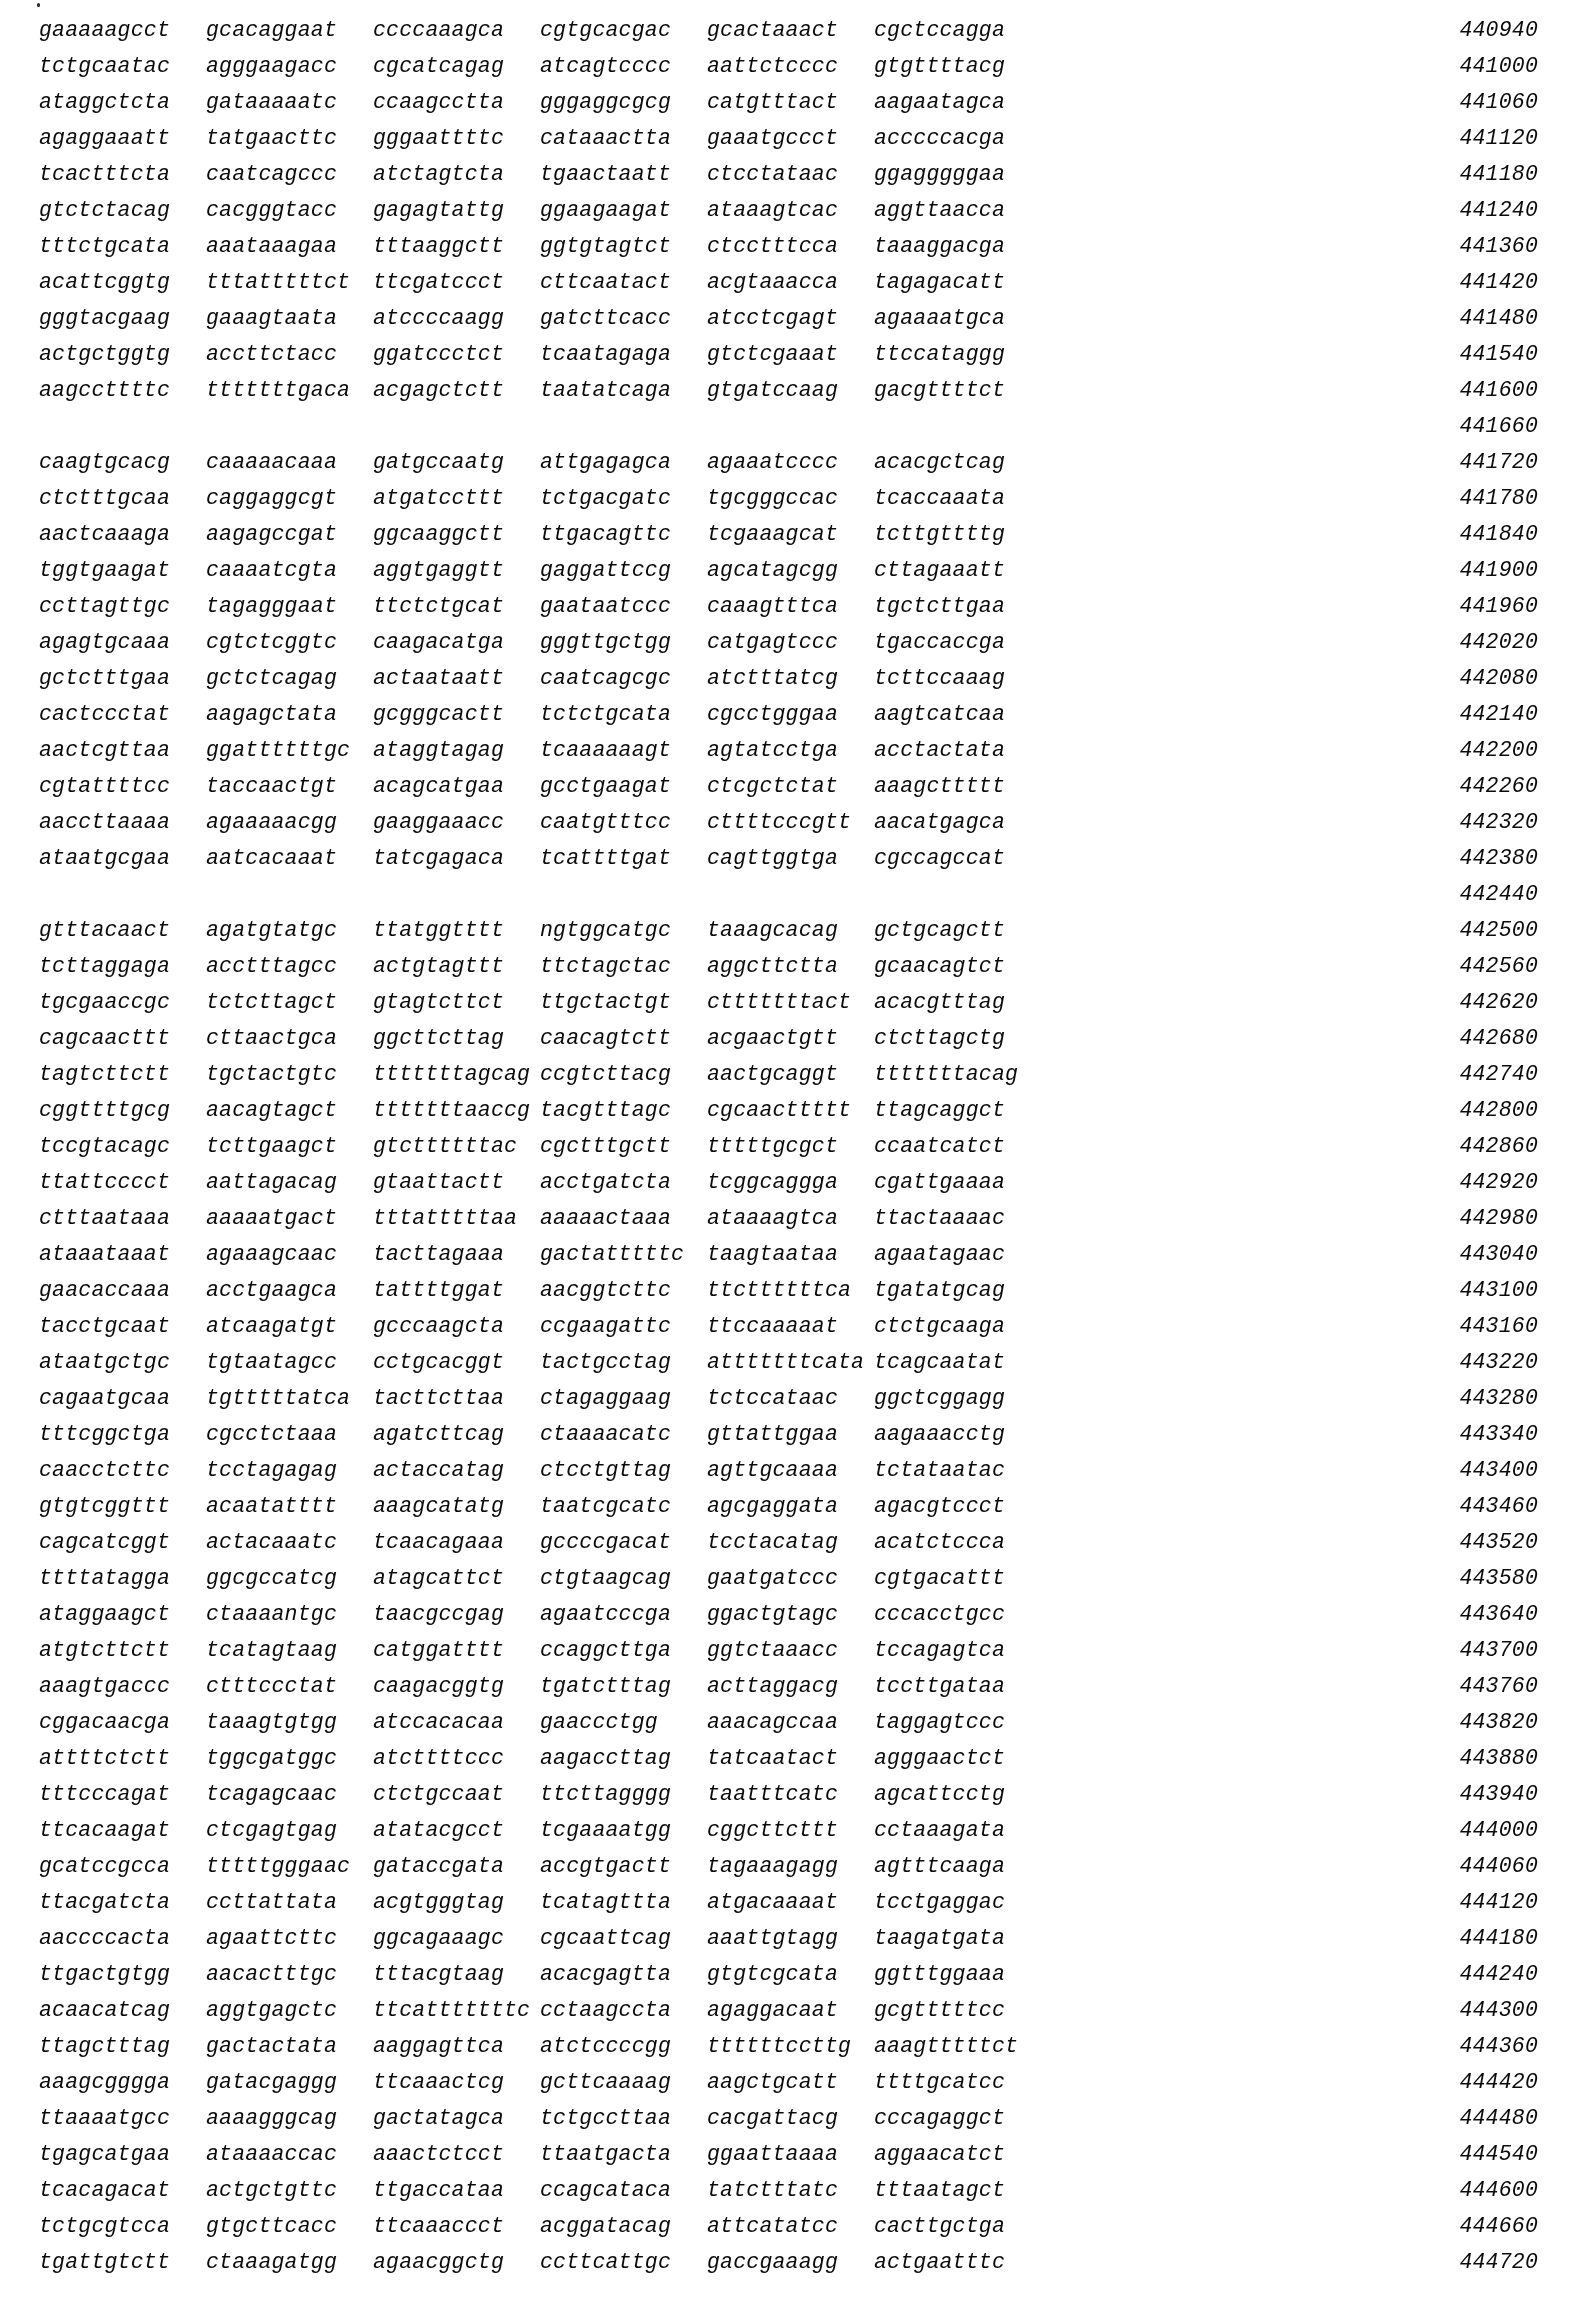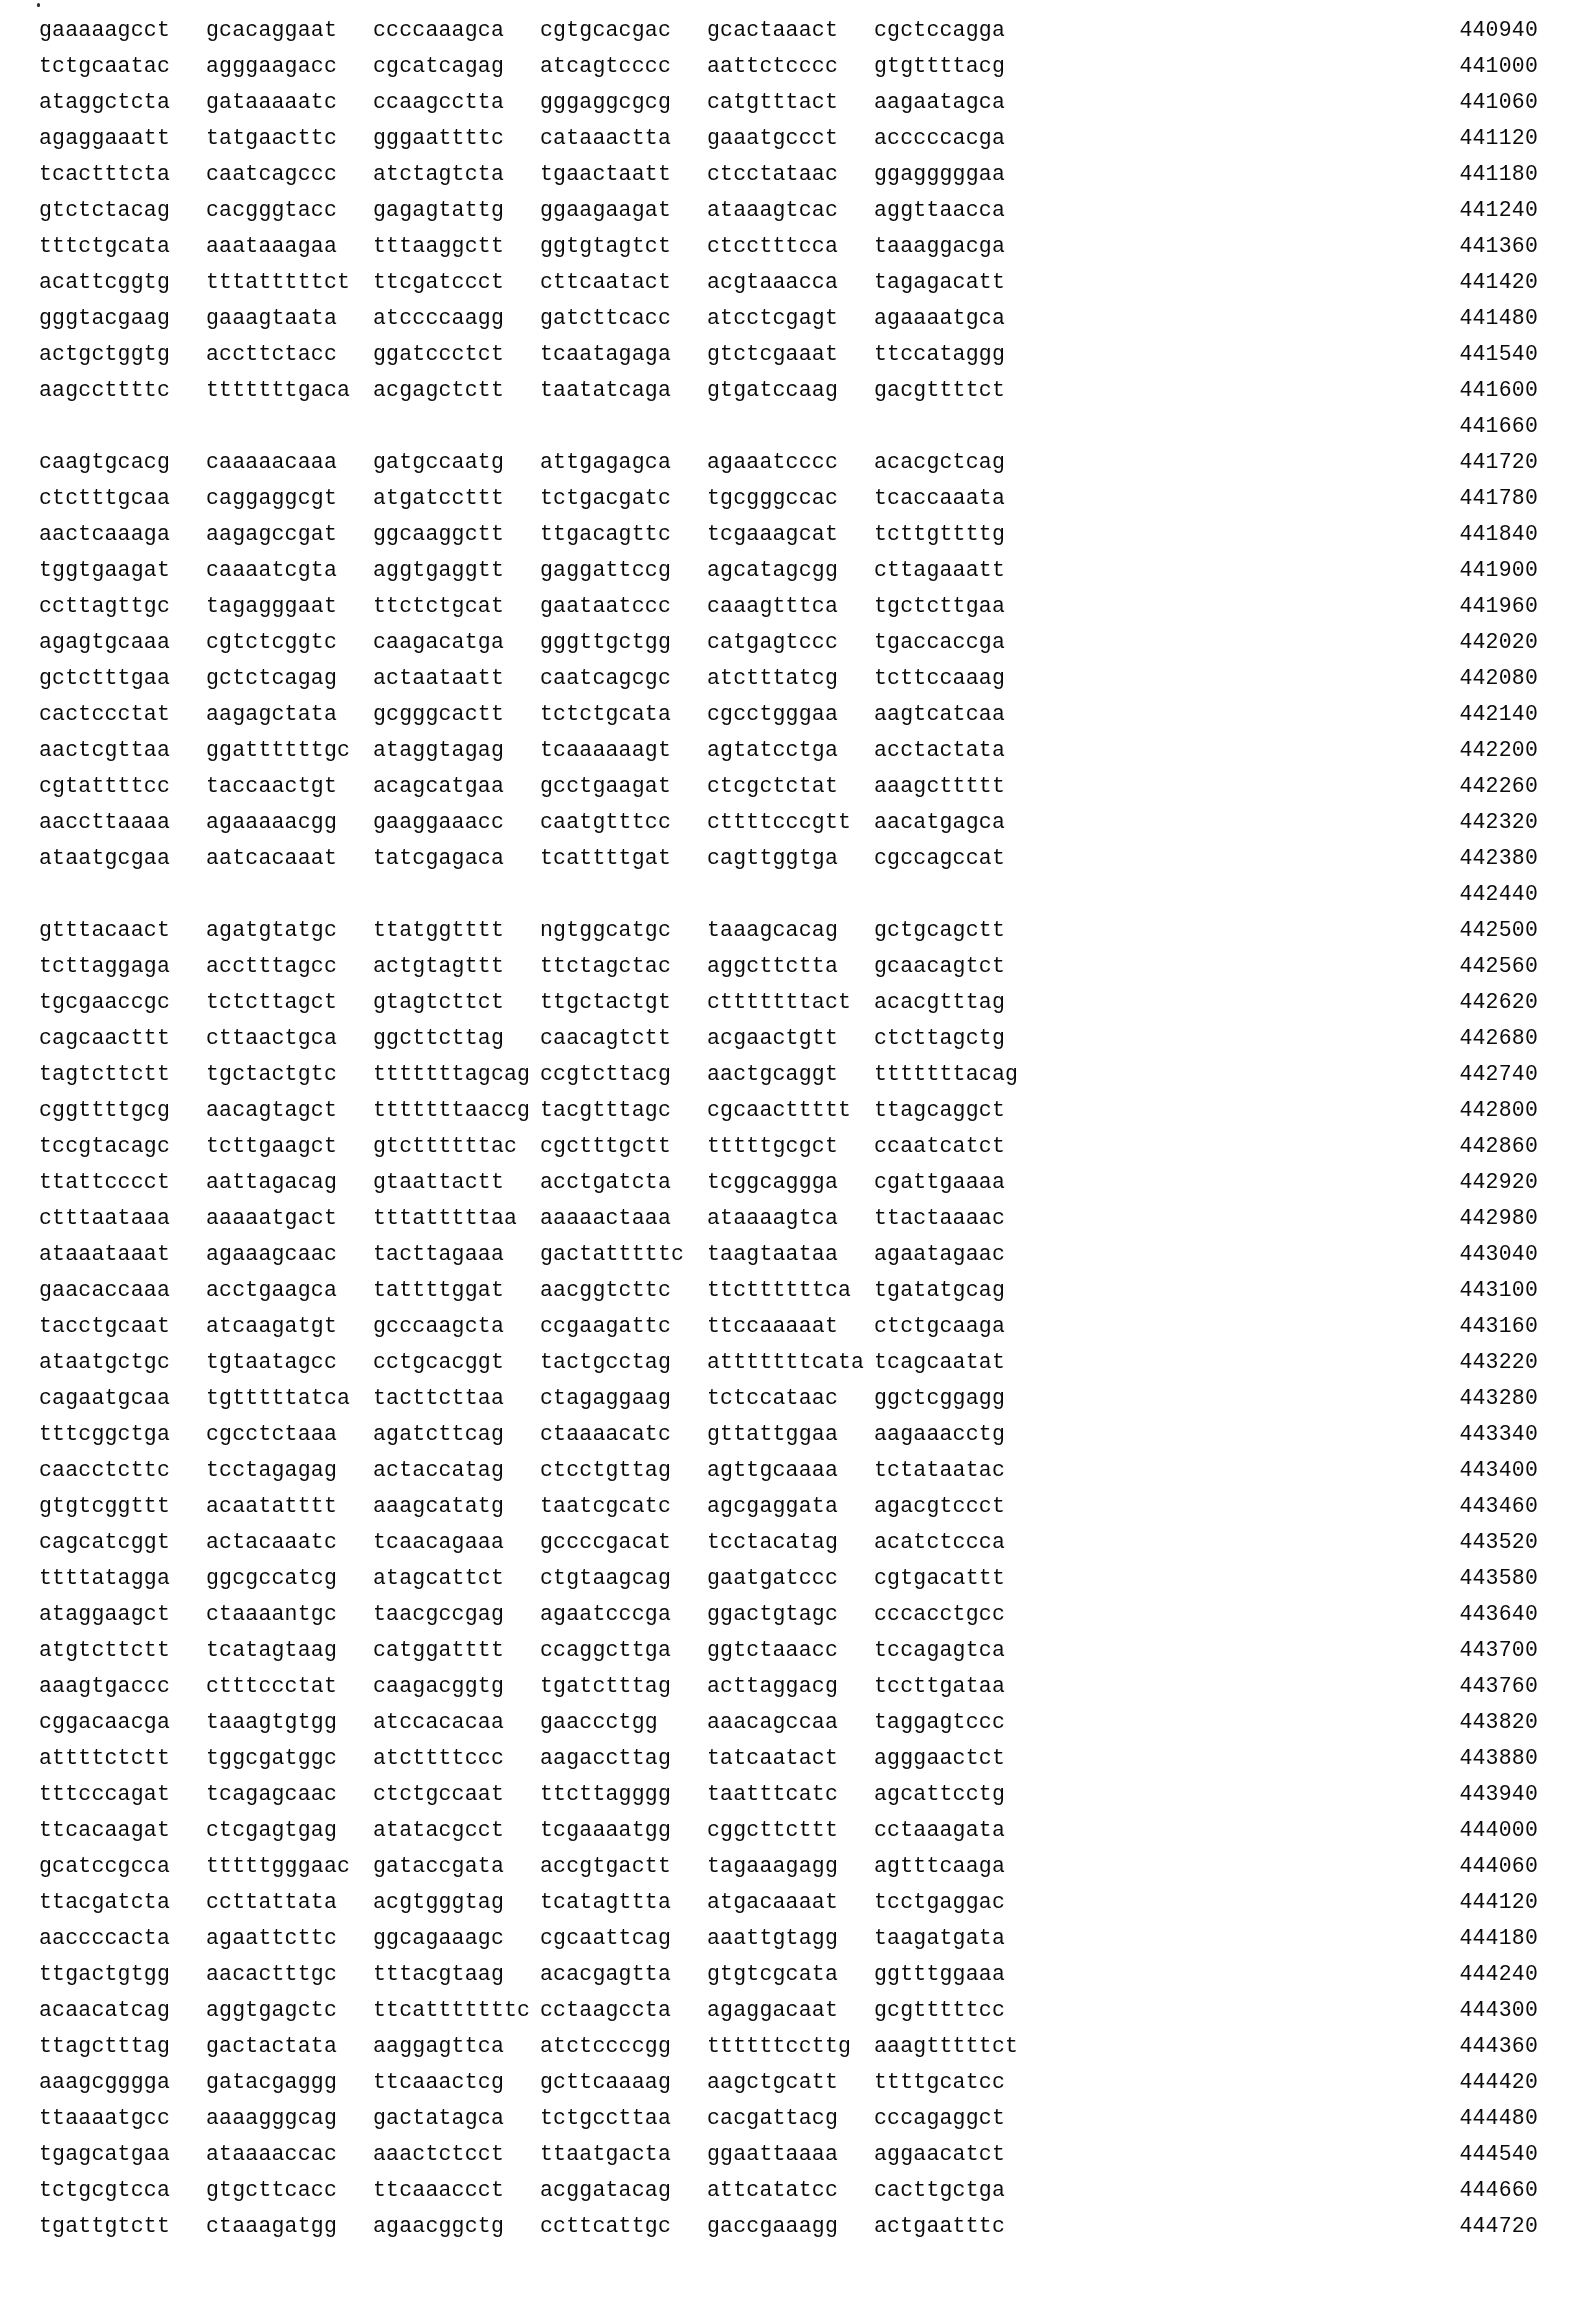--- a/index.html
+++ b/index.html
@@ -11,20 +11,21 @@
     width: 1572px;
     height: 2319px;
     font-family: "Liberation Mono", "DejaVu Sans Mono", monospace;
     color: #0b0b0b;
     overflow: hidden;
   }
   #sequence-listing {
     padding-top: 11.8px;
     padding-left: 39px;
     padding-right: 34px;
+    font-style: italic;
   }
   .seq-row {
     display: flex;
     align-items: baseline;
     font-size: 21.5px;
     line-height: 36px;
     letter-spacing: 0.2px;
     white-space: pre;
   }
   .seq-blocks {
@@ -116,17 +117,18 @@
       <div class="seq-row"><div class="seq-blocks"><span class="seq-block">ttcacaagat</span><span class="seq-block">ctcgagtgag</span><span class="seq-block">atatacgcct</span><span class="seq-block">tcgaaaatgg</span><span class="seq-block">cggcttcttt</span><span class="seq-block">cctaaagata</span></div><span class="seq-pos">444000</span></div>
       <div class="seq-row"><div class="seq-blocks"><span class="seq-block">gcatccgcca</span><span class="seq-block">tttttgggaac</span><span class="seq-block">gataccgata</span><span class="seq-block">accgtgactt</span><span class="seq-block">tagaaagagg</span><span class="seq-block">agtttcaaga</span></div><span class="seq-pos">444060</span></div>
       <div class="seq-row"><div class="seq-blocks"><span class="seq-block">ttacgatcta</span><span class="seq-block">ccttattata</span><span class="seq-block">acgtgggtag</span><span class="seq-block">tcatagttta</span><span class="seq-block">atgacaaaat</span><span class="seq-block">tcctgaggac</span></div><span class="seq-pos">444120</span></div>
       <div class="seq-row"><div class="seq-blocks"><span class="seq-block">aaccccacta</span><span class="seq-block">agaattcttc</span><span class="seq-block">ggcagaaagc</span><span class="seq-block">cgcaattcag</span><span class="seq-block">aaattgtagg</span><span class="seq-block">taagatgata</span></div><span class="seq-pos">444180</span></div>
       <div class="seq-row"><div class="seq-blocks"><span class="seq-block">ttgactgtgg</span><span class="seq-block">aacactttgc</span><span class="seq-block">tttacgtaag</span><span class="seq-block">acacgagtta</span><span class="seq-block">gtgtcgcata</span><span class="seq-block">ggtttggaaa</span></div><span class="seq-pos">444240</span></div>
       <div class="seq-row"><div class="seq-blocks"><span class="seq-block">acaacatcag</span><span class="seq-block">aggtgagctc</span><span class="seq-block">ttcatttttttc</span><span class="seq-block">cctaagccta</span><span class="seq-block">agaggacaat</span><span class="seq-block">gcgtttttcc</span></div><span class="seq-pos">444300</span></div>
       <div class="seq-row"><div class="seq-blocks"><span class="seq-block">ttagctttag</span><span class="seq-block">gactactata</span><span class="seq-block">aaggagttca</span><span class="seq-block">atctccccgg</span><span class="seq-block">ttttttccttg</span><span class="seq-block">aaagtttttct</span></div><span class="seq-pos">444360</span></div>
       <div class="seq-row"><div class="seq-blocks"><span class="seq-block">aaagcgggga</span><span class="seq-block">gatacgaggg</span><span class="seq-block">ttcaaactcg</span><span class="seq-block">gcttcaaaag</span><span class="seq-block">aagctgcatt</span><span class="seq-block">ttttgcatcc</span></div><span class="seq-pos">444420</span></div>
       <div class="seq-row"><div class="seq-blocks"><span class="seq-block">ttaaaatgcc</span><span class="seq-block">aaaagggcag</span><span class="seq-block">gactatagca</span><span class="seq-block">tctgccttaa</span><span class="seq-block">cacgattacg</span><span class="seq-block">cccagaggct</span></div><span class="seq-pos">444480</span></div>
       <div class="seq-row"><div class="seq-blocks"><span class="seq-block">tgagcatgaa</span><span class="seq-block">ataaaaccac</span><span class="seq-block">aaactctcct</span><span class="seq-block">ttaatgacta</span><span class="seq-block">ggaattaaaa</span><span class="seq-block">aggaacatct</span></div><span class="seq-pos">444540</span></div>
+      <div class="seq-row"><div class="seq-blocks"><span class="seq-block">tcacagacat</span><span class="seq-block">actgctgttc</span><span class="seq-block">ttgaccataa</span><span class="seq-block">ccagcataca</span><span class="seq-block">tatctttatc</span><span class="seq-block">tttaatagct</span></div><span class="seq-pos">444600</span></div>
       <div class="seq-row"><div class="seq-blocks"><span class="seq-block">tctgcgtcca</span><span class="seq-block">gtgcttcacc</span><span class="seq-block">ttcaaaccct</span><span class="seq-block">acggatacag</span><span class="seq-block">attcatatcc</span><span class="seq-block">cacttgctga</span></div><span class="seq-pos">444660</span></div>
       <div class="seq-row"><div class="seq-blocks"><span class="seq-block">tgattgtctt</span><span class="seq-block">ctaaagatgg</span><span class="seq-block">agaacggctg</span><span class="seq-block">ccttcattgc</span><span class="seq-block">gaccgaaagg</span><span class="seq-block">actgaatttc</span></div><span class="seq-pos">444720</span></div>
     </div>
 </div>
 
 
 </body></html>

